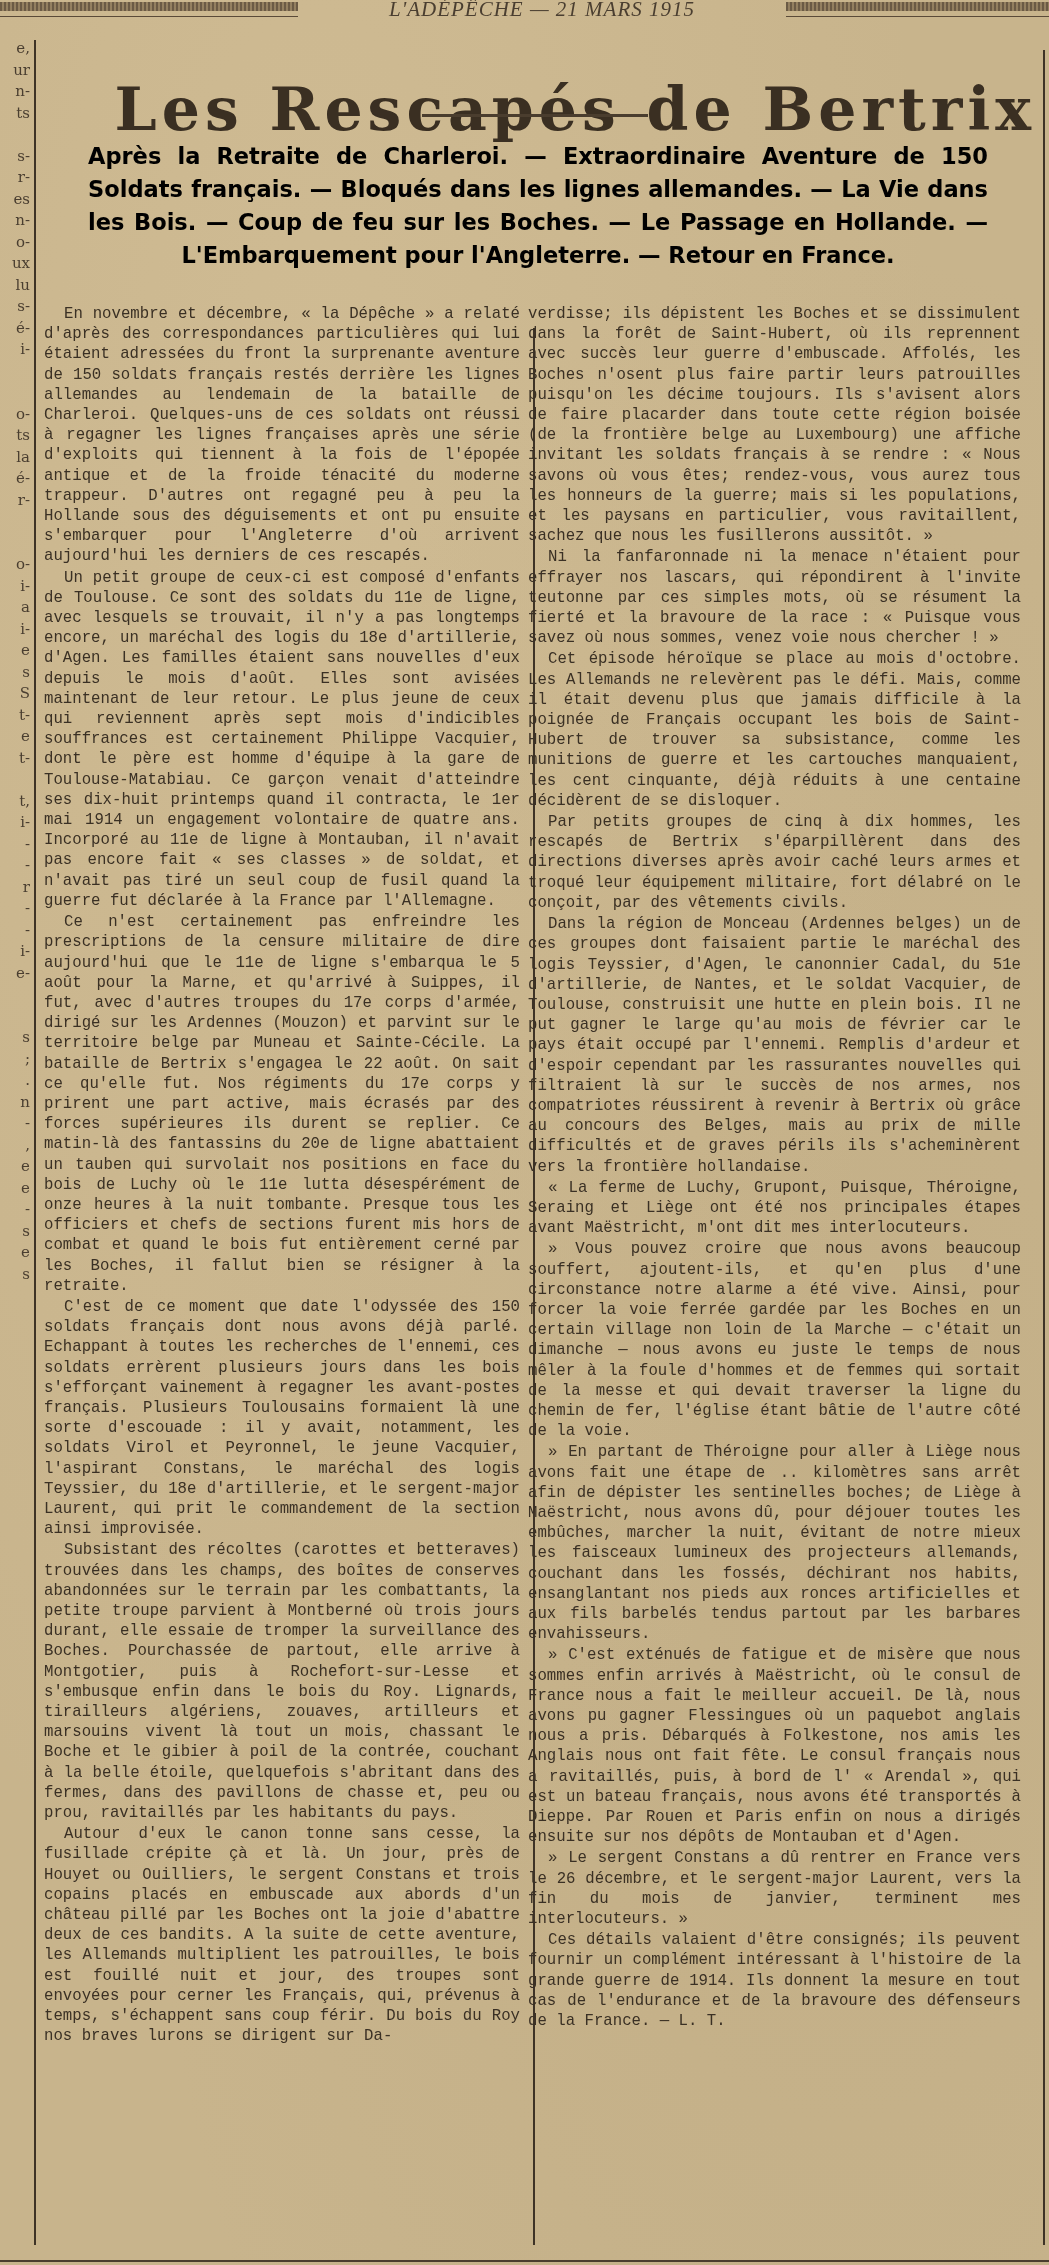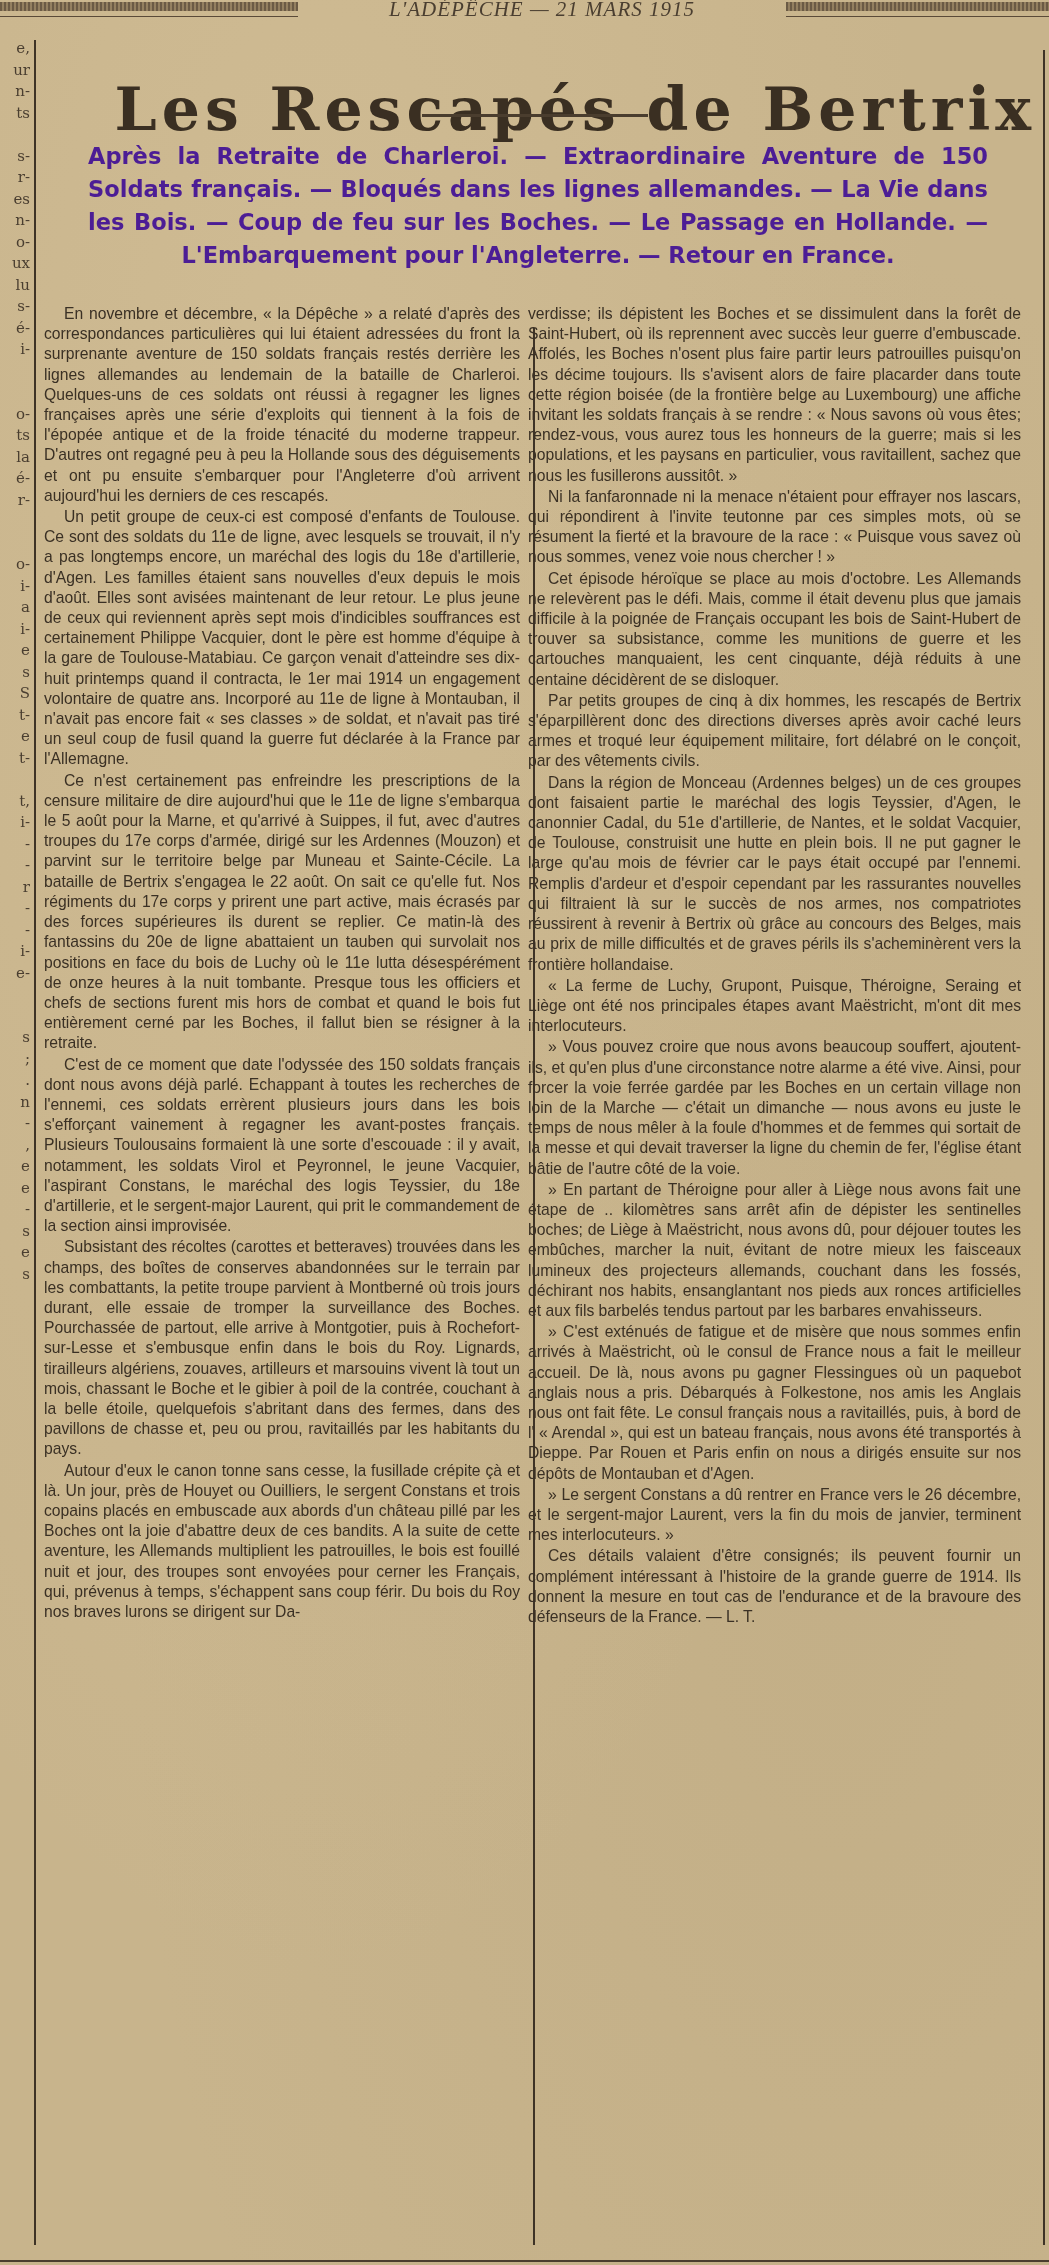--- a/index.html
+++ b/index.html
@@ -43,26 +43,26 @@
     font-size: 60px; letter-spacing: 5px; color: #3a2f22;
     line-height: 70px;
   }
   .head-rule {
     position: absolute; left: 422px; width: 226px; top: 114px; height: 3px;
     background: #4a3d2e;
   }
   .subheads {
     position: absolute; left: 88px; width: 900px; top: 140px;
     font-family: "DejaVu Sans", sans-serif; font-weight: bold;
-    font-size: 22.5px; line-height: 33px; color: #4c1d95;
+    font-size: 22.5px; line-height: 33px; color: #000000;
     text-align: justify; text-align-last: center;
   }
   .col {
     position: absolute; top: 304px;
-    font-family: Liberation Sans, sans-serif; font-size: 15.7px; line-height: 20.2px;
+    font-family: Liberation Mono, monospace; font-size: 15.7px; line-height: 20.2px;
     color: #3a3024; text-align: justify; hyphens: manual;
   }
   .col.c1 { left: 44px; width: 476px; }
   .col.c2 { left: 528px; width: 493px; }
   .col p { margin: 0 0 1px 0; text-indent: 20px; }
   .bottom-rule { position:absolute; left:0; width:1049px; height:2px; background:#4a3d2e; top: 2260px; }
 </style>
 </head>
 <body>
 
@@ -148,21 +148,21 @@
   <p>Ce n'est certainement pas enfreindre les prescriptions de la censure militaire de dire aujourd'hui que le 11e de ligne s'embarqua le 5 août pour la Marne, et qu'arrivé à Suippes, il fut, avec d'autres troupes du 17e corps d'armée, dirigé sur les Ardennes (Mouzon) et parvint sur le territoire belge par Muneau et Sainte-Cécile. La bataille de Bertrix s'engagea le 22 août. On sait ce qu'elle fut. Nos régiments du 17e corps y prirent une part active, mais écrasés par des forces supérieures ils durent se replier. Ce matin-là des fantassins du 20e de ligne abattaient un tauben qui survolait nos positions en face du bois de Luchy où le 11e lutta désespérément de onze heures à la nuit tombante. Presque tous les officiers et chefs de sections furent mis hors de combat et quand le bois fut entièrement cerné par les Boches, il fallut bien se résigner à la retraite.</p>
   <p>C'est de ce moment que date l'odyssée des 150 soldats français dont nous avons déjà parlé. Echappant à toutes les recherches de l'ennemi, ces soldats errèrent plusieurs jours dans les bois s'efforçant vainement à regagner les avant-postes français. Plusieurs Toulousains formaient là une sorte d'escouade : il y avait, notamment, les soldats Virol et Peyronnel, le jeune Vacquier, l'aspirant Constans, le maréchal des logis Teyssier, du 18e d'artillerie, et le sergent-major Laurent, qui prit le commandement de la section ainsi improvisée.</p>
   <p>Subsistant des récoltes (carottes et betteraves) trouvées dans les champs, des boîtes de conserves abandonnées sur le terrain par les combattants, la petite troupe parvient à Montberné où trois jours durant, elle essaie de tromper la surveillance des Boches. Pourchassée de partout, elle arrive à Montgotier, puis à Rochefort-sur-Lesse et s'embusque enfin dans le bois du Roy. Lignards, tirailleurs algériens, zouaves, artilleurs et marsouins vivent là tout un mois, chassant le Boche et le gibier à poil de la contrée, couchant à la belle étoile, quelquefois s'abritant dans des fermes, dans des pavillons de chasse et, peu ou prou, ravitaillés par les habitants du pays.</p>
   <p>Autour d'eux le canon tonne sans cesse, la fusillade crépite çà et là. Un jour, près de Houyet ou Ouilliers, le sergent Constans et trois copains placés en embuscade aux abords d'un château pillé par les Boches ont la joie d'abattre deux de ces bandits. A la suite de cette aventure, les Allemands multiplient les patrouilles, le bois est fouillé nuit et jour, des troupes sont envoyées pour cerner les Français, qui, prévenus à temps, s'échappent sans coup férir. Du bois du Roy nos braves lurons se dirigent sur Da-</p>
 </div>
 
 <div class="col c2">
   <p style="text-indent:0">verdisse; ils dépistent les Boches et se dissimulent dans la forêt de Saint-Hubert, où ils reprennent avec succès leur guerre d'embuscade. Affolés, les Boches n'osent plus faire partir leurs patrouilles puisqu'on les décime toujours. Ils s'avisent alors de faire placarder dans toute cette région boisée (de la frontière belge au Luxembourg) une affiche invitant les soldats français à se rendre : « Nous savons où vous êtes; rendez-vous, vous aurez tous les honneurs de la guerre; mais si les populations, et les paysans en particulier, vous ravitaillent, sachez que nous les fusillerons aussitôt. »</p>
   <p>Ni la fanfaronnade ni la menace n'étaient pour effrayer nos lascars, qui répondirent à l'invite teutonne par ces simples mots, où se résument la fierté et la bravoure de la race : « Puisque vous savez où nous sommes, venez voie nous chercher ! »</p>
   <p>Cet épisode héroïque se place au mois d'octobre. Les Allemands ne relevèrent pas le défi. Mais, comme il était devenu plus que jamais difficile à la poignée de Français occupant les bois de Saint-Hubert de trouver sa subsistance, comme les munitions de guerre et les cartouches manquaient, les cent cinquante, déjà réduits à une centaine décidèrent de se disloquer.</p>
-  <p>Par petits groupes de cinq à dix hommes, les rescapés de Bertrix s'éparpillèrent donc des directions diverses après avoir caché leurs armes et troqué leur équipement militaire, fort délabré on le conçoit, par des vêtements civils.</p>
+  <p>Par petits groupes de cinq à dix hommes, les rescapés de Bertrix s'éparpillèrent dans des directions diverses après avoir caché leurs armes et troqué leur équipement militaire, fort délabré on le conçoit, par des vêtements civils.</p>
   <p>Dans la région de Monceau (Ardennes belges) un de ces groupes dont faisaient partie le maréchal des logis Teyssier, d'Agen, le canonnier Cadal, du 51e d'artillerie, de Nantes, et le soldat Vacquier, de Toulouse, construisit une hutte en plein bois. Il ne put gagner le large qu'au mois de février car le pays était occupé par l'ennemi. Remplis d'ardeur et d'espoir cependant par les rassurantes nouvelles qui filtraient là sur le succès de nos armes, nos compatriotes réussirent à revenir à Bertrix où grâce au concours des Belges, mais au prix de mille difficultés et de graves périls ils s'acheminèrent vers la frontière hollandaise.</p>
   <p>« La ferme de Luchy, Grupont, Puisque, Théroigne, Seraing et Liège ont été nos principales étapes avant Maëstricht, m'ont dit mes interlocuteurs.</p>
   <p>» Vous pouvez croire que nous avons beaucoup souffert, ajoutent-ils, et qu'en plus d'une circonstance notre alarme a été vive. Ainsi, pour forcer la voie ferrée gardée par les Boches en un certain village non loin de la Marche — c'était un dimanche — nous avons eu juste le temps de nous mêler à la foule d'hommes et de femmes qui sortait de la messe et qui devait traverser la ligne du chemin de fer, l'église étant bâtie de l'autre côté de la voie.</p>
   <p>» En partant de Théroigne pour aller à Liège nous avons fait une étape de .. kilomètres sans arrêt afin de dépister les sentinelles boches; de Liège à Maëstricht, nous avons dû, pour déjouer toutes les embûches, marcher la nuit, évitant de notre mieux les faisceaux lumineux des projecteurs allemands, couchant dans les fossés, déchirant nos habits, ensanglantant nos pieds aux ronces artificielles et aux fils barbelés tendus partout par les barbares envahisseurs.</p>
   <p>» C'est exténués de fatigue et de misère que nous sommes enfin arrivés à Maëstricht, où le consul de France nous a fait le meilleur accueil. De là, nous avons pu gagner Flessingues où un paquebot anglais nous a pris. Débarqués à Folkestone, nos amis les Anglais nous ont fait fête. Le consul français nous a ravitaillés, puis, à bord de l' « Arendal », qui est un bateau français, nous avons été transportés à Dieppe. Par Rouen et Paris enfin on nous a dirigés ensuite sur nos dépôts de Montauban et d'Agen.</p>
   <p>» Le sergent Constans a dû rentrer en France vers le 26 décembre, et le sergent-major Laurent, vers la fin du mois de janvier, terminent mes interlocuteurs. »</p>
   <p>Ces détails valaient d'être consignés; ils peuvent fournir un complément intéressant à l'histoire de la grande guerre de 1914. Ils donnent la mesure en tout cas de l'endurance et de la bravoure des défenseurs de la France. — L. T.</p>
 </div>
 
 <div class="bottom-rule"></div>

